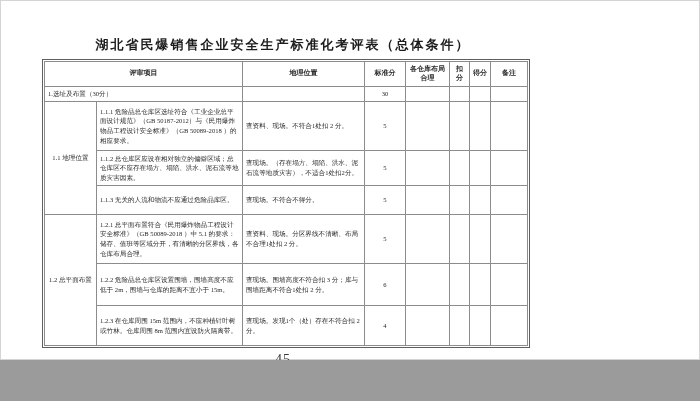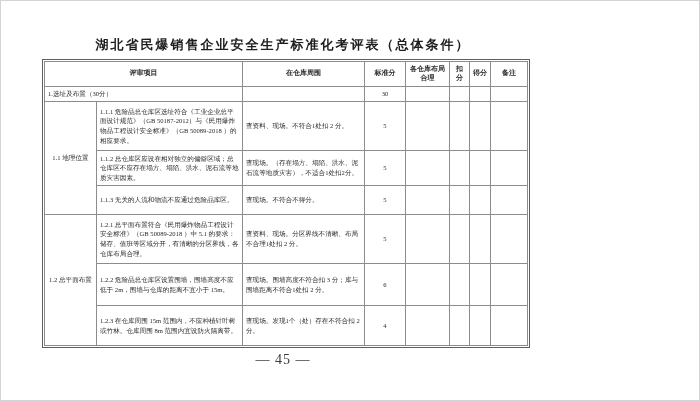--- a/index.html
+++ b/index.html
@@ -1,18 +1,18 @@
 <!DOCTYPE html>
 <html><head>
 <meta charset="utf-8">
 <style>
   html,body{margin:0;padding:0;background:#9b9b9b;}
   .page{
     position:relative;
-    width:700px;height:401px;
+    width:700px;height:360px;
     background:#ffffff;
     box-shadow:inset 0 0 0 1px #d4d4d4;
     font-family:"Liberation Serif", serif;
     color:#262626;
     overflow:hidden;
   }
   .doc-title{
     position:absolute;
     top:36px;left:0;width:566px;
     text-align:center;
@@ -91,21 +91,21 @@
           <col style="width:41px">
           <col style="width:44px">
           <col style="width:20px">
           <col style="width:21px">
           <col style="width:37px">
       </colgroup>
 
       <tbody>
           <tr class="r-head">
         <th colspan="2">评审项目</th>
-        <th>在仓库周围</th>
+        <th>地理位置</th>
         <th>标准分</th>
         <th>各仓库布局合理</th>
         <th>扣分</th>
         <th>得分</th>
         <th>备注</th>
       </tr>
 
       <tr class="r-sec">
         <td colspan="2" class="l section-label">1.选址及布置（30分）</td>
         <td></td>

